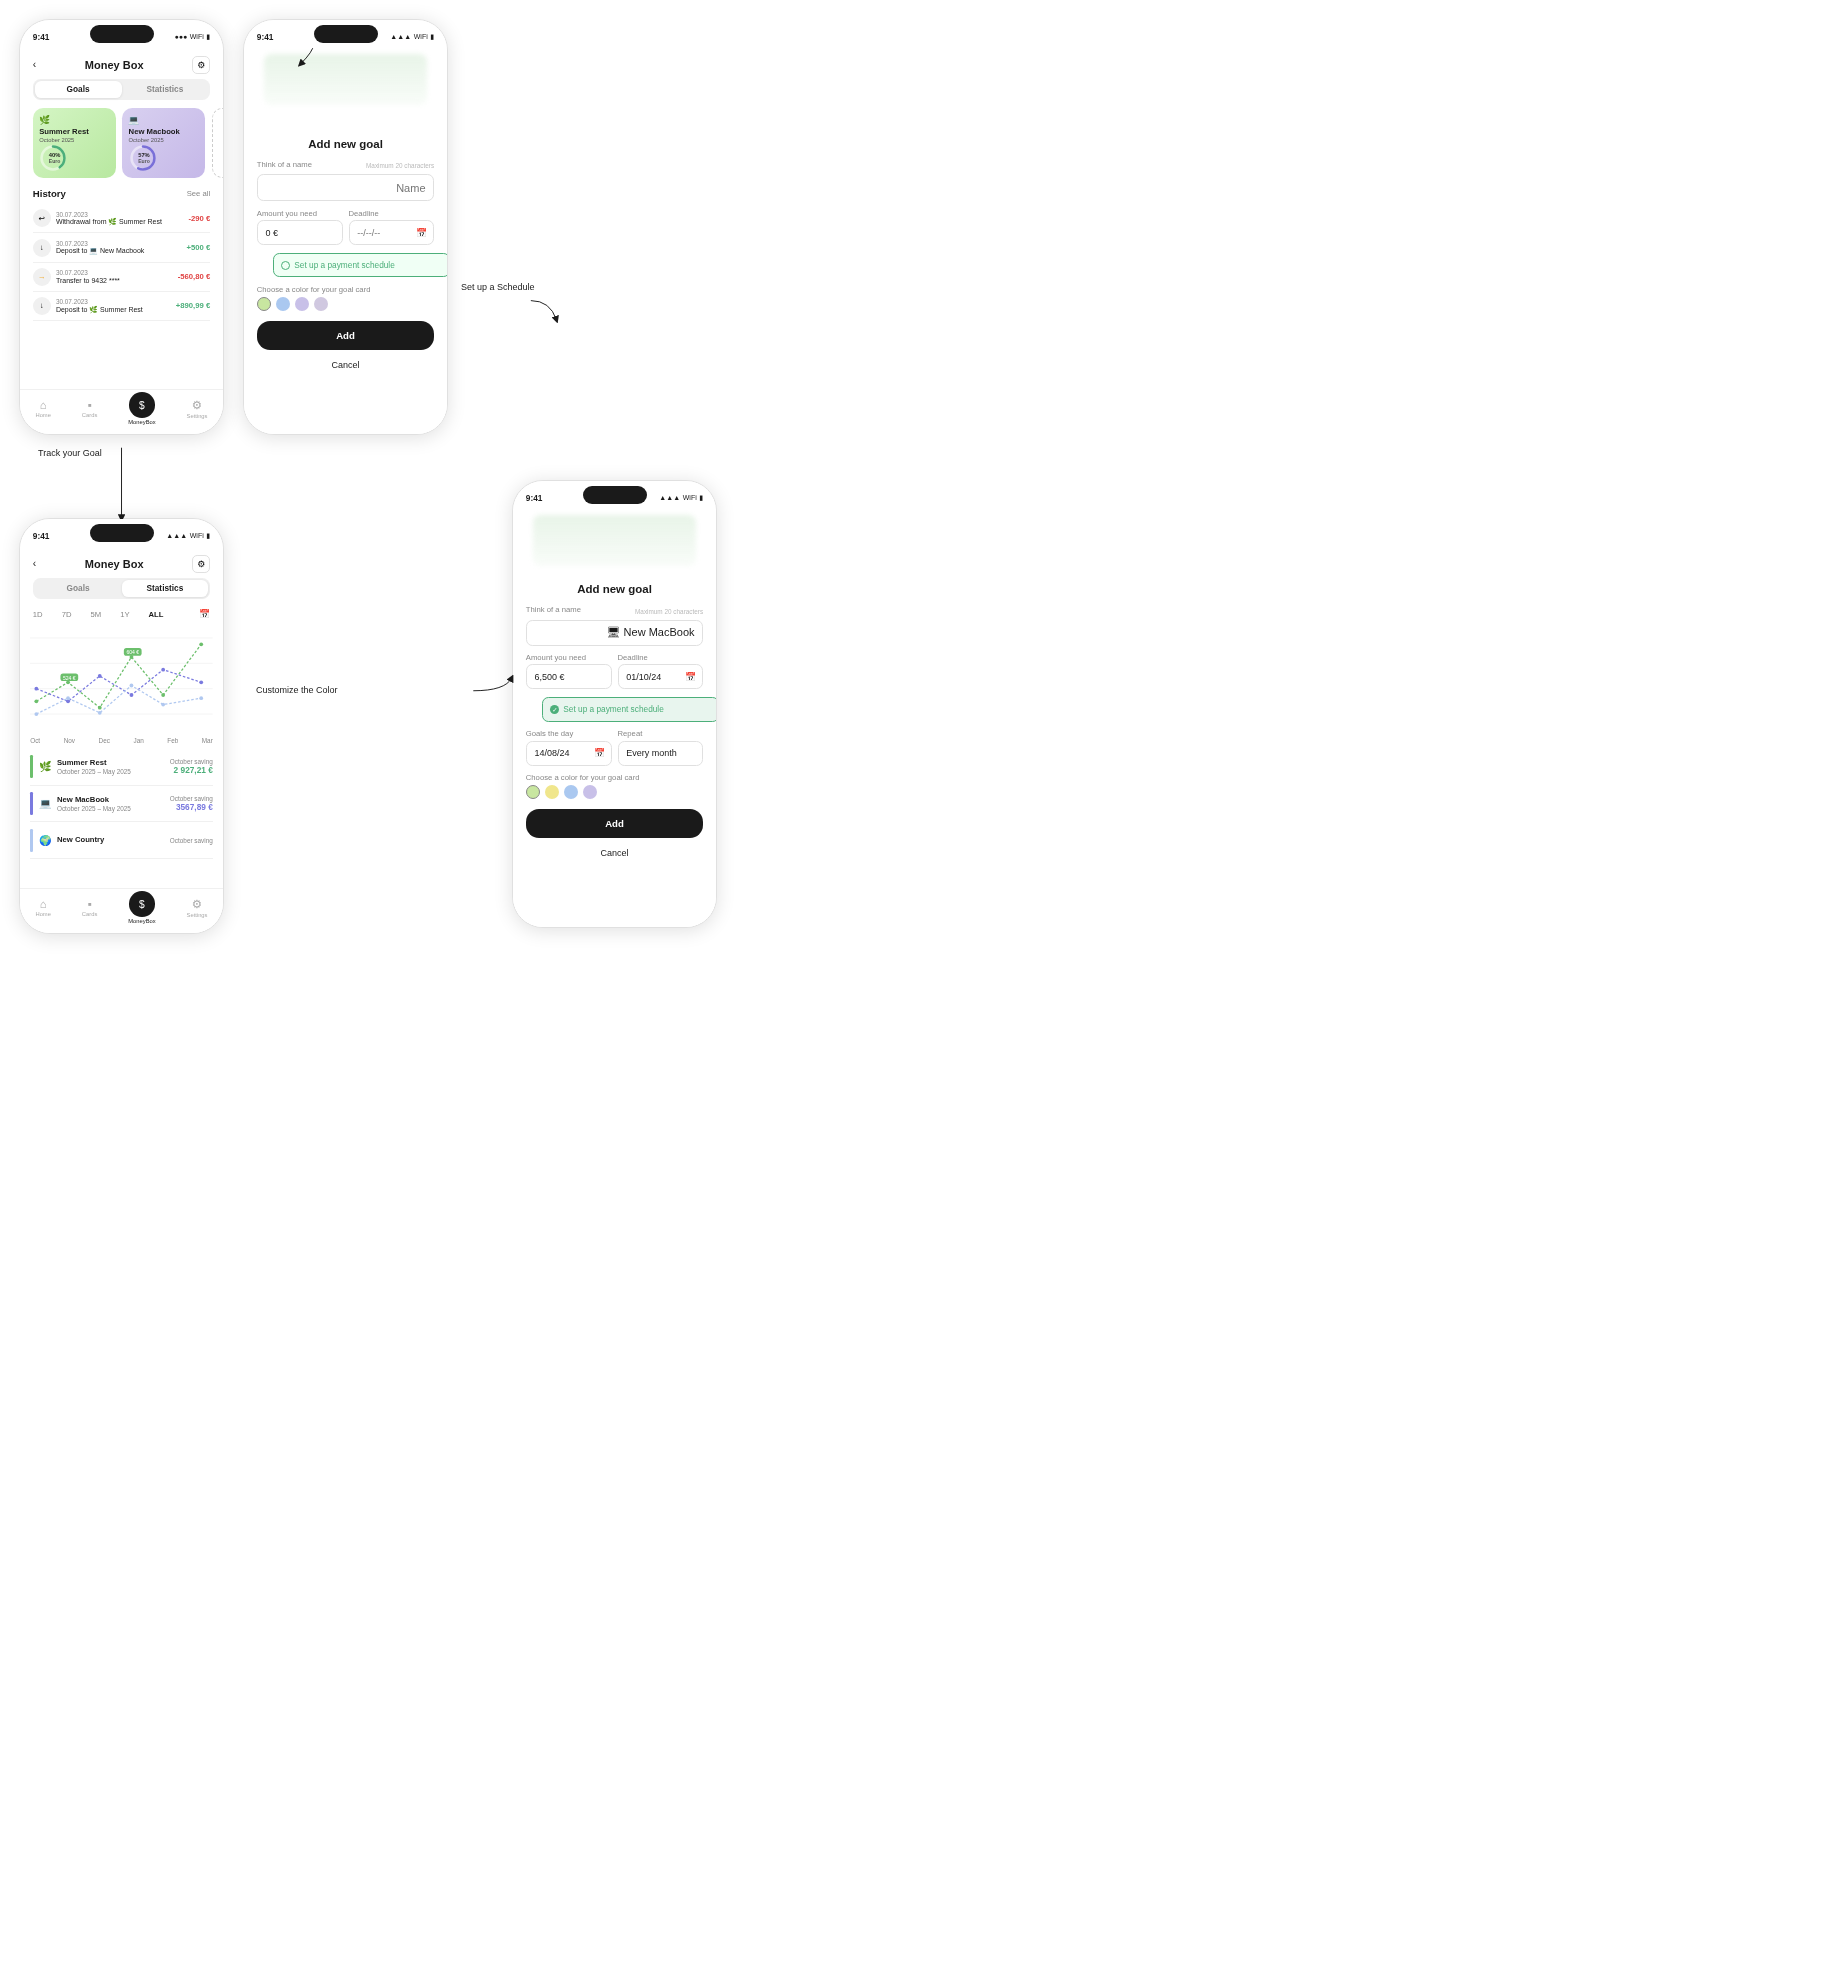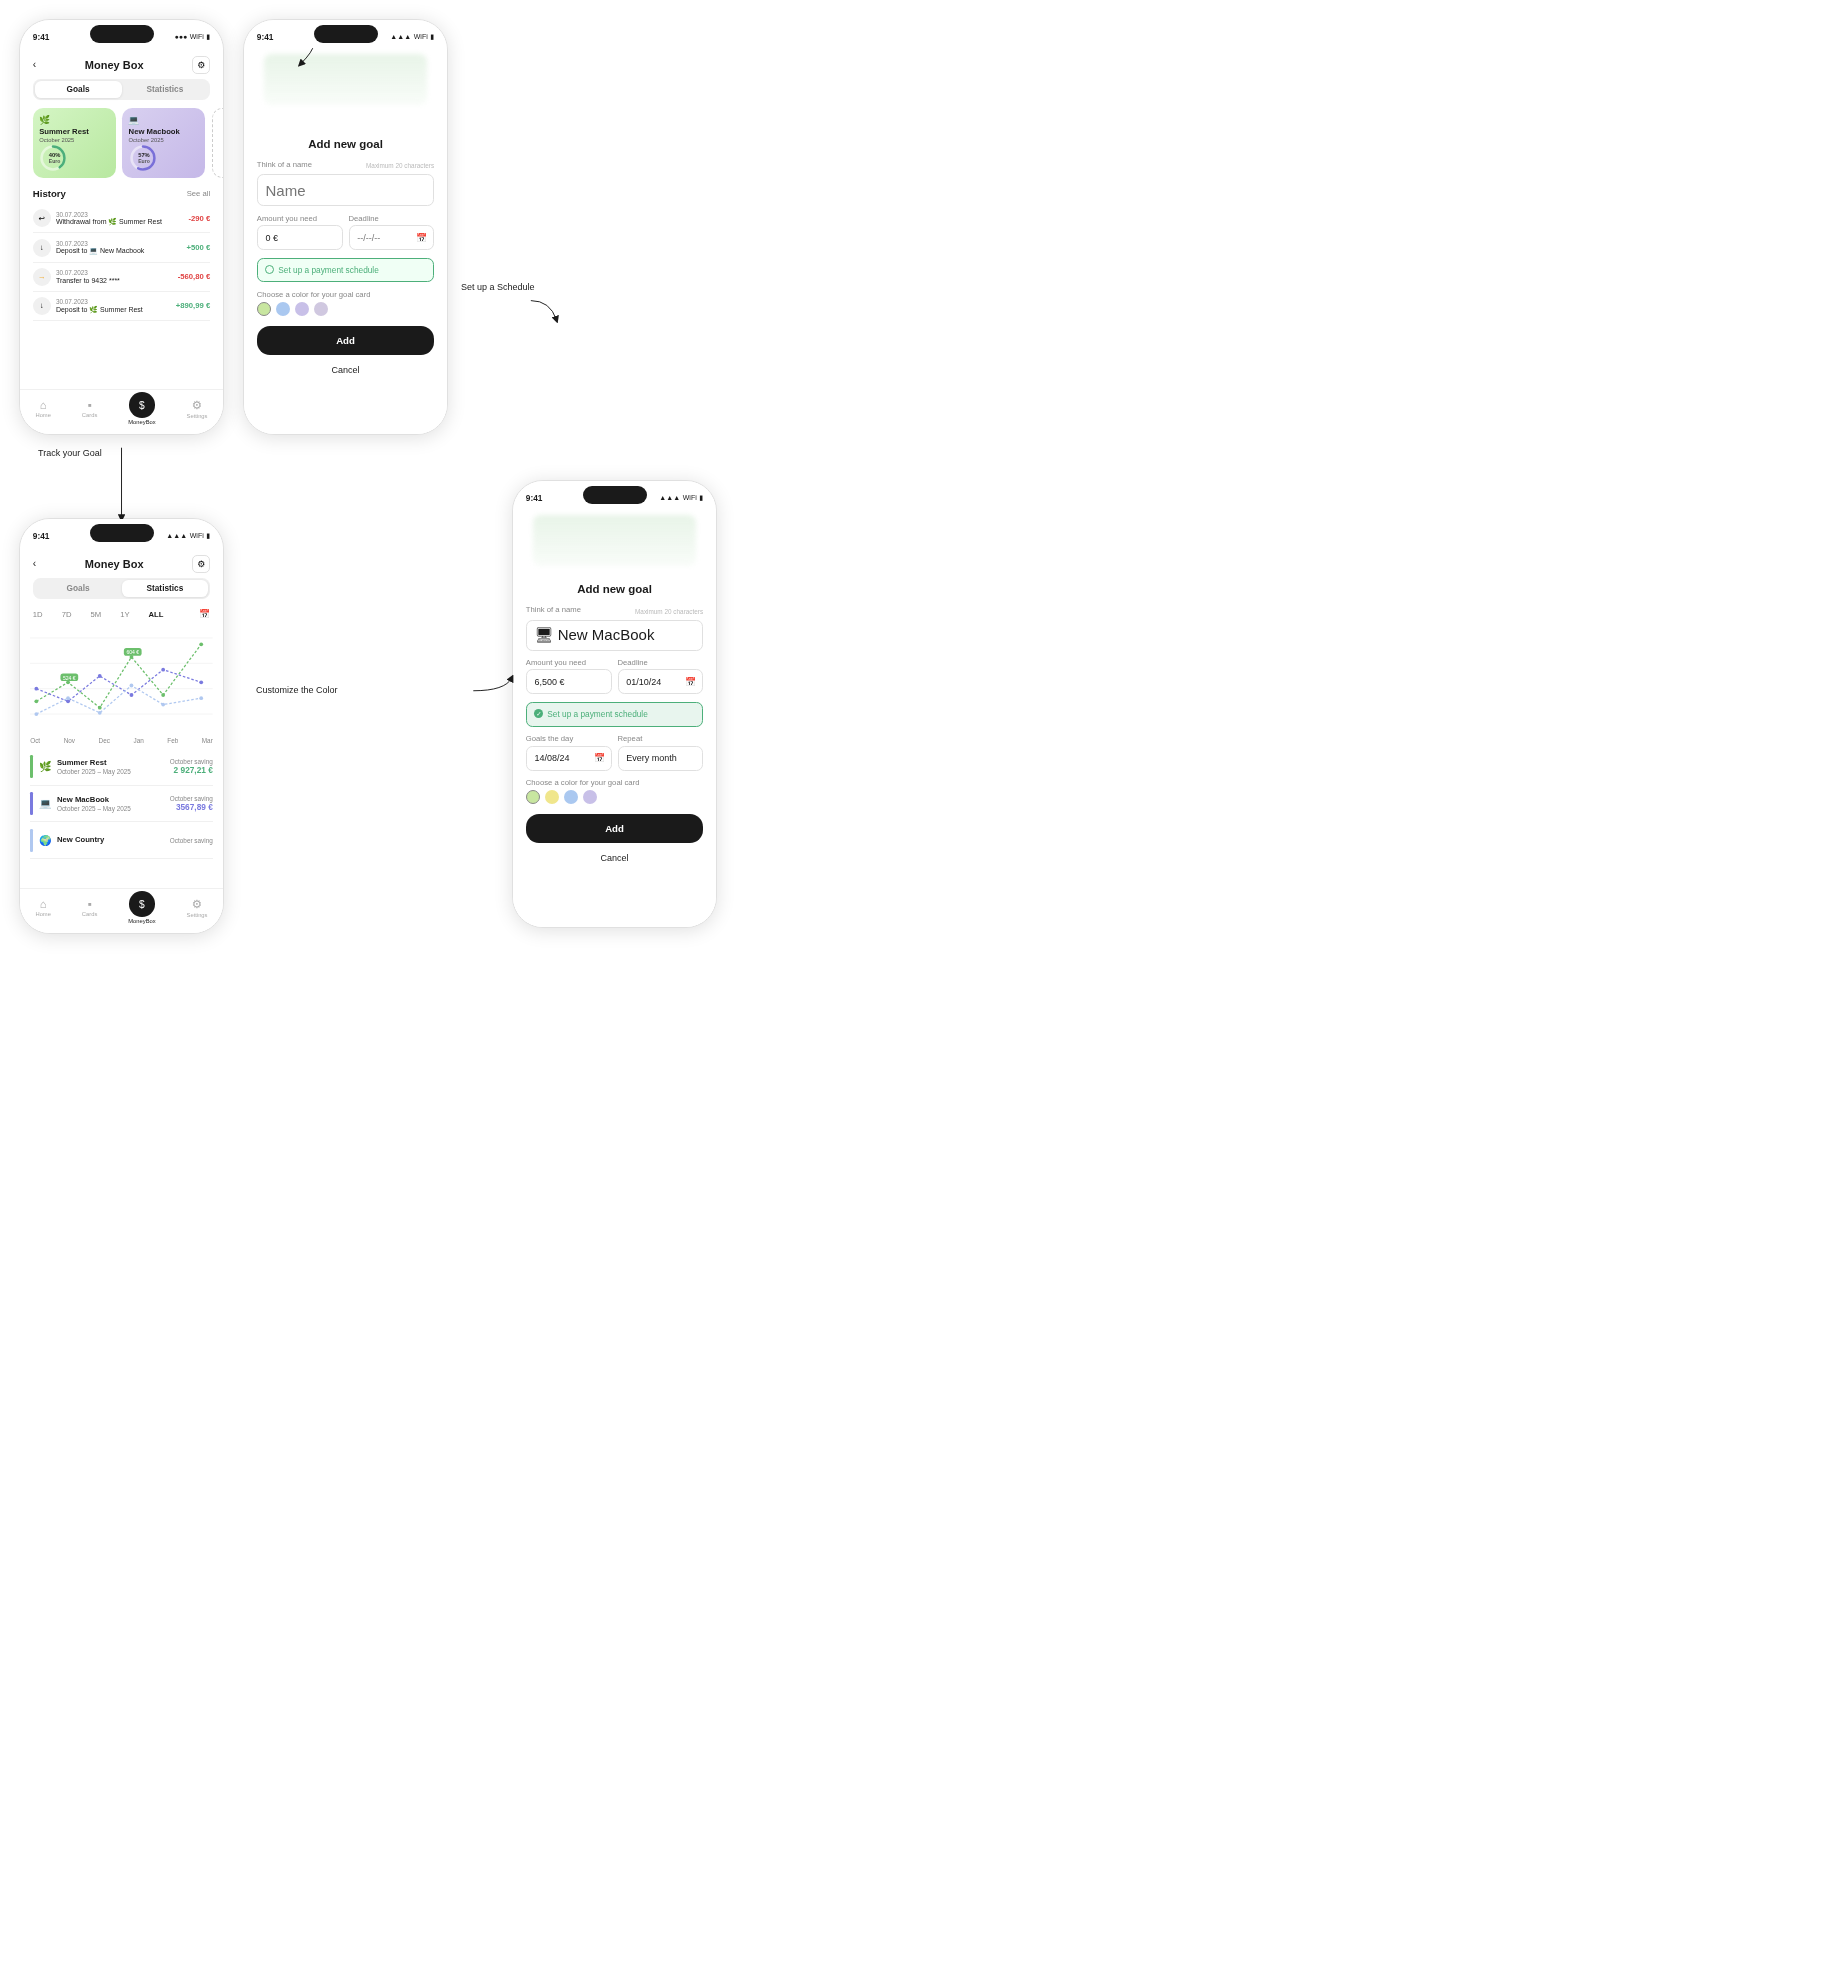--- a/index.html
+++ b/index.html
@@ -304,25 +304,26 @@
     .form-label {
       font-size: 7.7px;
       color: #888;
       margin-bottom: 2.6px;
     }
     .form-input {
       width: 100%;
       border: 0.6px solid #e0e0e0;
       border-radius: 6.4px;
       padding: 6.4px 7.7px;
-      font-size: 15px;
+      font-size: 11px;
       color: #1a1a1a;
       margin-bottom: 7.7px;
       background: #fff;
       outline: none;
+      text-align: right;
     }
     .form-row {
       display: flex;
       gap: 6px;
       margin-bottom: 7.7px;
     }
     .form-half { flex: 1; }
     .form-input-half {
       width: 100%;
       border: 0.6px solid #e0e0e0;
@@ -334,24 +335,25 @@
     }
     .schedule-btn {
       width: 100%;
       border: 1px solid #4caf7a;
       border-radius: 6.4px;
       padding: 6.4px 7.7px;
       font-size: 8.3px;
       color: #4caf7a;
       background: #f0fff5;
       display: flex;
-      align-items: flex-start;
+      align-items: flex-end;
       gap: 3.8px;
       cursor: pointer;
       margin-bottom: 7.7px;
+      margin-left: 16px;
     }
     .schedule-btn.checked {
       background: #e8f5ee;
       border-color: #4caf7a;
     }
     .color-row {
       display: flex;
       gap: 5.1px;
       margin-bottom: 10.2px;
       align-items: center;

